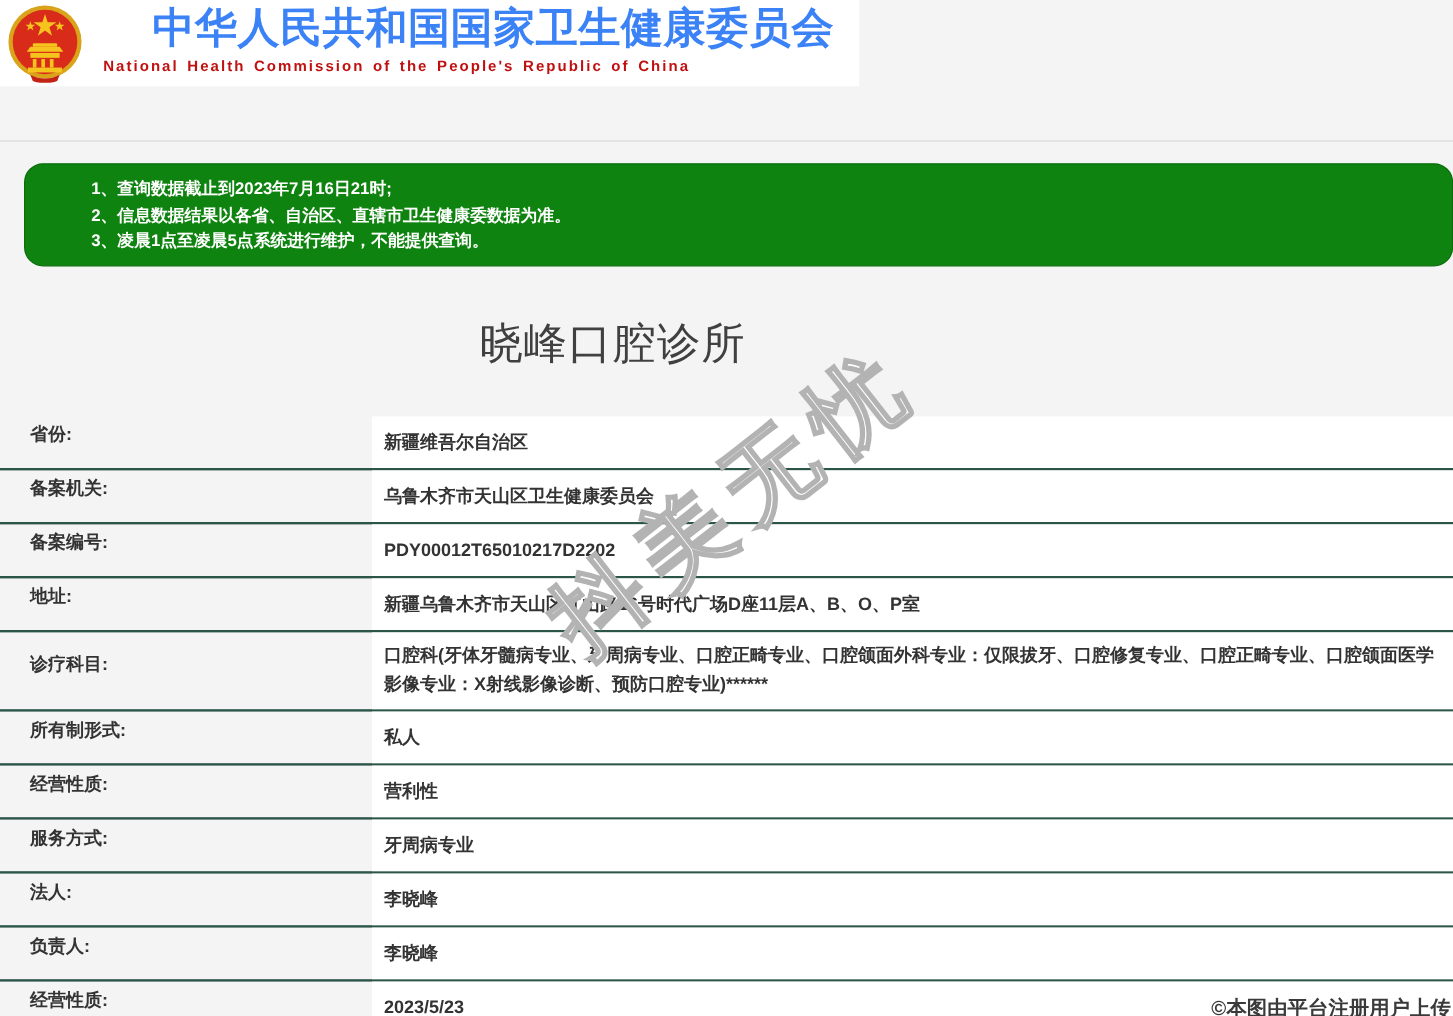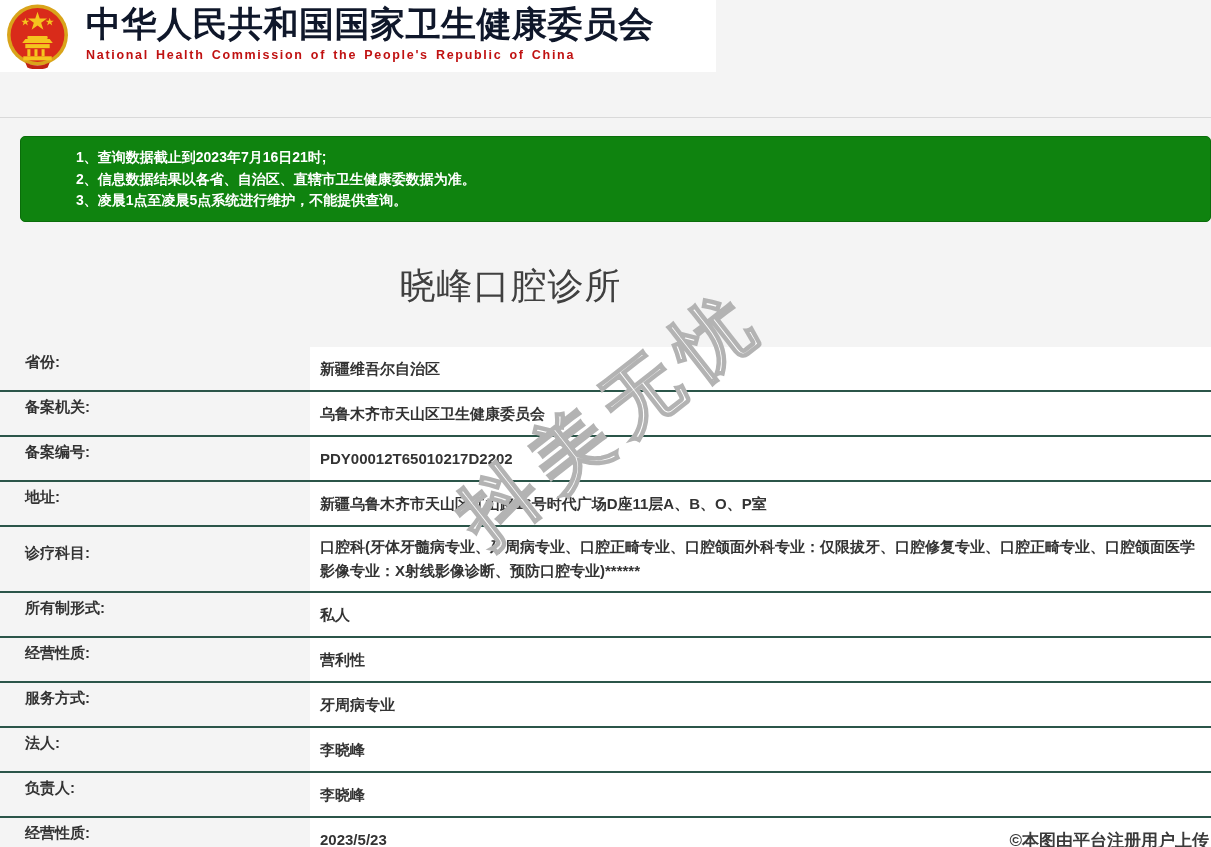--- a/index.html
+++ b/index.html
@@ -13,38 +13,38 @@
   .stage { position:absolute; inset:0; width:1211px; height:847px; }
 
   
   .banner {
     position:absolute; left:0; top:0; width:716px; height:72px;
     background:#ffffff;
   }
   .emblem { position:absolute; left:5px; top:3px; width:65px; height:66px; }
   .banner-text { position:absolute; left:86px; top:2px; }
   .banner-title-cn {
-    font-size:35px; font-weight:700; color:#0f172a;
-    letter-spacing:0.5px; line-height:44px; white-space:nowrap;
+    font-size:35px; font-weight:700; color:#3b82f6;
+    letter-spacing:0.5px; line-height:44px; white-space:nowrap;margin-left:41px;
   }
   .banner-title-en {
     font-size:12.5px; font-weight:700; color:#c01111;
     letter-spacing:1.7px; word-spacing:2px; margin-top:2px; white-space:nowrap;
   }
   .header-divider {
     position:absolute; left:0; top:117px; width:1211px; height:1px;
     background:#d9d9d9;
   }
 
   
   .notice {
     position:absolute; left:20px; top:136px; width:1191px; height:86px;
     background:#0f830f;
     border:1px solid #0a6d0a;
-    border-radius:5px;
+    border-radius:16px;
     padding:10px 10px 0 55px;
     color:#ffffff;
   }
   .notice-line {
     font-size:14px; font-weight:600; line-height:21.5px; white-space:nowrap;
   }
 
   
   .page-title {
     position:absolute; left:0; top:262px; width:1021px;

